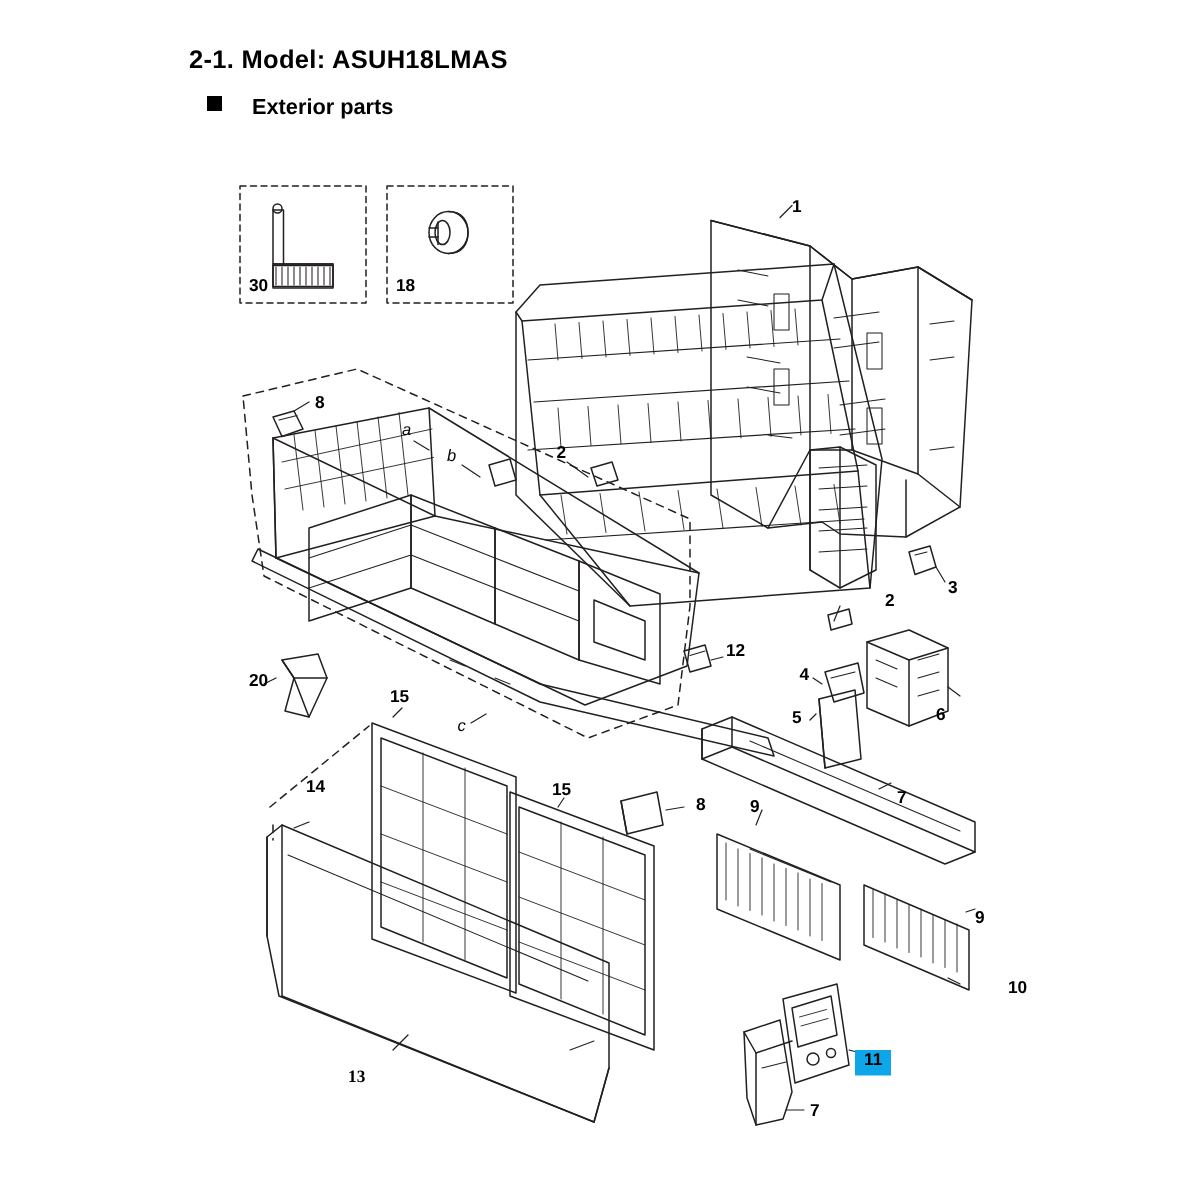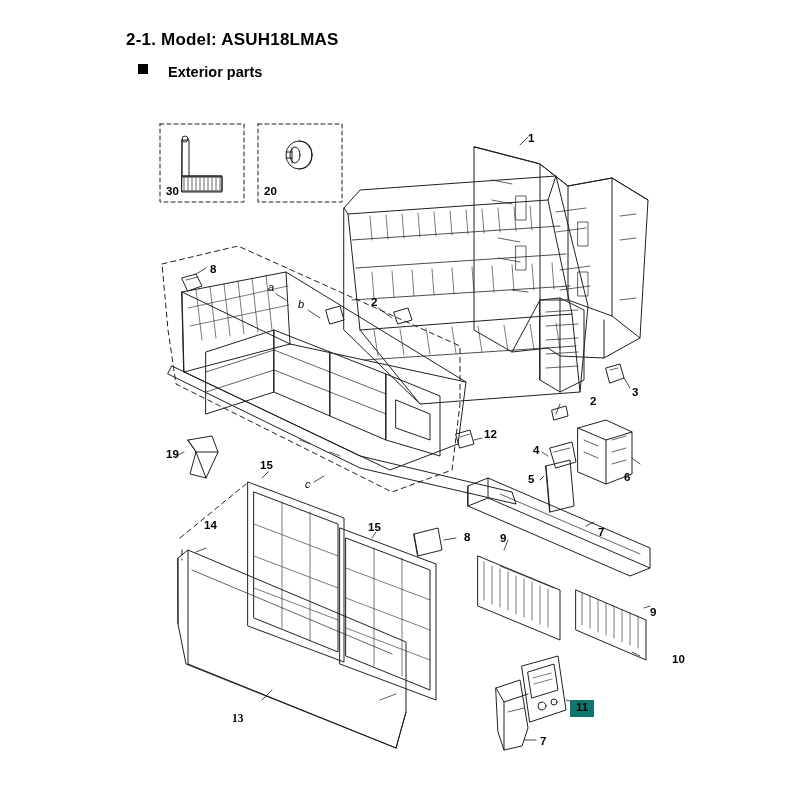--- a/index.html
+++ b/index.html
@@ -61,21 +61,21 @@
     color: #000;
     line-height: 1;
     white-space: nowrap;
   }
   .callout.italic {
     font-style: italic;
     font-weight: normal;
     font-size: 11px;
   }
   .callout.highlight {
-    background: #0f766e;
+    background: #0ea5e9;
     padding: 2px 6px 3px 6px;
   }
 </style>
 </head>
 <body>
 
 <div id="page">
 
   <div class="title">2-1. Model: ASUH18LMAS</div>
 
@@ -382,20 +382,20 @@
   <div class="callout" style="left:650px; top:607px;">9</div>
   <div class="callout" style="left:672px; top:654px;">10</div>
   <div class="callout highlight" style="left:570px; top:700px;">11</div>
   <div class="callout" style="left:540px; top:736px;">7</div>
   <div class="callout" style="left:232px; top:713px;font-family:Liberation Serif, serif;">13</div>
   <div class="callout" style="left:204px; top:520px;">14</div>
   <div class="callout" style="left:260px; top:460px;">15</div>
   <div class="callout" style="left:368px; top:522px;">15</div>
   <div class="callout" style="left:484px; top:429px;">12</div>
   <div class="callout" style="left:210px; top:264px;">8</div>
-  <div class="callout" style="left:166px; top:449px;">19</div>
-  <div class="callout" style="left:264px; top:186px;">20</div>
+  <div class="callout" style="left:166px; top:449px;">20</div>
+  <div class="callout" style="left:264px; top:186px;">18</div>
   <div class="callout" style="left:166px; top:186px;">30</div>
   <div class="callout italic" style="left:268px; top:282px;">a</div>
   <div class="callout italic" style="left:298px; top:299px;">b</div>
   <div class="callout italic" style="left:305px; top:479px;">c</div>
 
 </div>
 
 </body></html>

